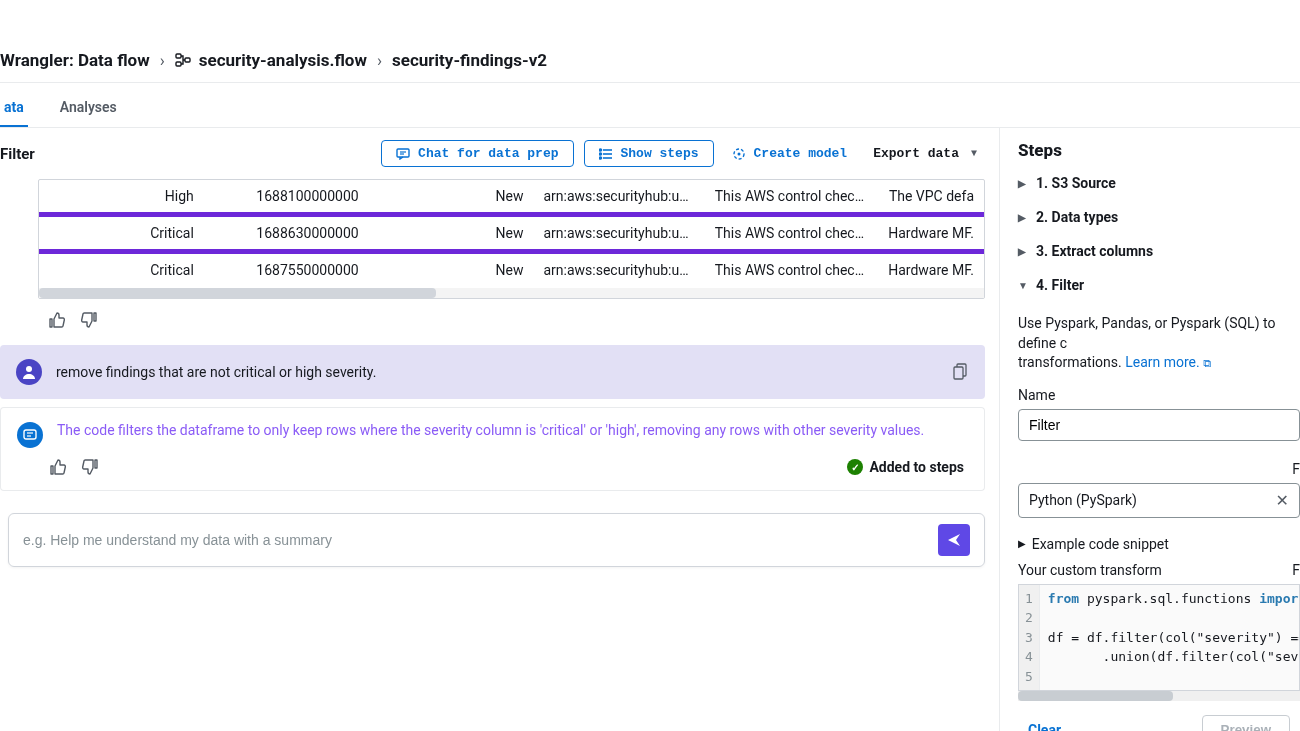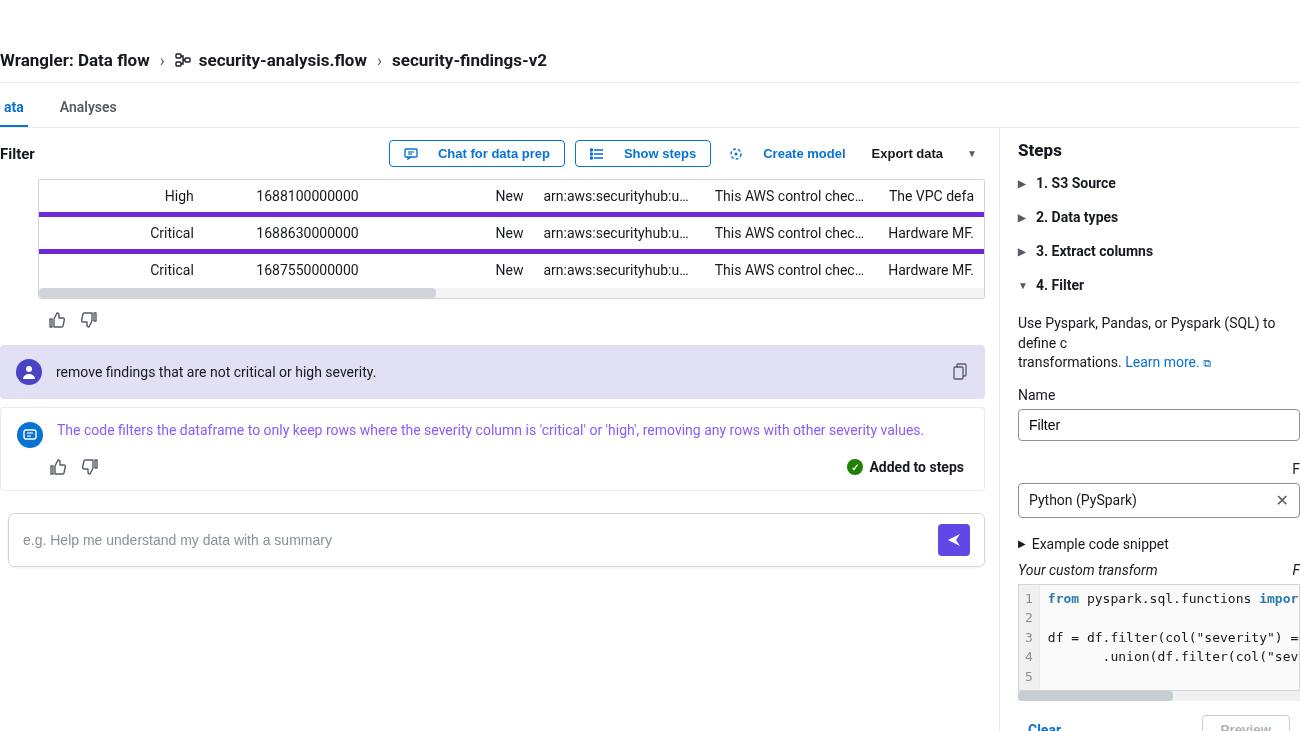--- a/index.html
+++ b/index.html
@@ -21,21 +21,21 @@
 
 
 .main { display: flex; flex: 1; min-height: 0; }
 .left { flex: 1; min-width: 0; display:flex; flex-direction:column; border-right:1px solid #e9ebed; }
 .right { width: 300px; padding: 12px 0 0 18px; display:flex; flex-direction:column; overflow:hidden; }
 
 
 .toolbar { display: flex; align-items: center; padding: 12px 14px 12px 0; gap: 10px; }
 .toolbar-title { font-weight: 700; font-size: 15px; flex:0 0 auto; }
 .toolbar-spacer { flex:1; }
-.btn { display:inline-flex; align-items:center; gap:20px; border:1px solid #879196; background:#fff; padding:5px 14px; border-radius:4px; font-weight:700; font-size:13px; cursor:pointer; color:#16191f; }
+.btn { display:inline-flex; align-items:center; gap:8px; border:1px solid #879196; background:#fff; padding:5px 14px; border-radius:4px; font-weight:700; font-size:13px; cursor:pointer; color:#16191f;font-family:Liberation Mono, monospace; }
 .btn.primary-outline { border-color:#0972d3; color:#0972d3; }
 .btn.link { border:none; background:none; color:#0972d3; padding:5px 8px; }
 .btn.plain { border:none; background:none; color:#16191f; padding:5px 8px; }
 .caret-down { font-size:10px; margin-left:4px; color:#545b64; }
 
 
 .table-wrap { margin: 0 14px 0 38px; border:1px solid #d1d5db; border-radius:2px; overflow:hidden;text-align:right; }
 .table { width:100%; border-collapse:collapse; }
 .table td { padding:8px 10px; border-top:5px solid #6d28d9; font-size:14px; color:#16191f; white-space:nowrap; overflow:hidden; text-overflow:ellipsis; }
 .table tr:first-child td { border-top:none; }
@@ -82,21 +82,21 @@
 .text-input { width:100%; border:1px solid #879196; border-radius:4px; padding:7px 10px; font-size:14px; }
 .field-below { text-align:right; font-size:14px; color:#16191f; margin-top:20px; }
 
 .select-row { display:flex; align-items:center; border:1px solid #879196; border-radius:4px; padding:7px 10px; margin-top:6px; }
 .select-row .val { flex:1; }
 .select-row .clear { color:#545b64; cursor:pointer; font-size:16px; }
 
 .expander { display:flex; align-items:center; gap:6px; margin:18px 0 10px 0; font-size:14px; cursor:pointer; }
 .expander .tri { font-size:10px; }
 
-.subhead { font-size:14px; margin:2px 0 6px 0; display:flex;font-style:italic; }
+.subhead { font-size:14px; margin:2px 0 6px 0; display:flex; }
 .subhead .r { margin-left:auto; }
 
 .code-editor { border:1px solid #d1d5db; background:#fafafa; font-family: Menlo, Consolas, monospace; font-size:13px; display:flex; }
 .gutter { background:#f0f0f0; color:#879196; text-align:right; padding:4px 6px; user-select:none; border-right:1px solid #e9ebed; }
 .gutter div { line-height:1.5; }
 .code { padding:4px 8px; white-space:pre; overflow:hidden; line-height:1.5; flex:1; }
 .kw { color:#2a7ab0; font-weight:bold; }
 .code-hscroll { height:10px; background:#f0f0f0; }
 .code-hscroll .thumb{ height:10px; width:55%; background:#c8cdd2; border-radius:4px; }
 

